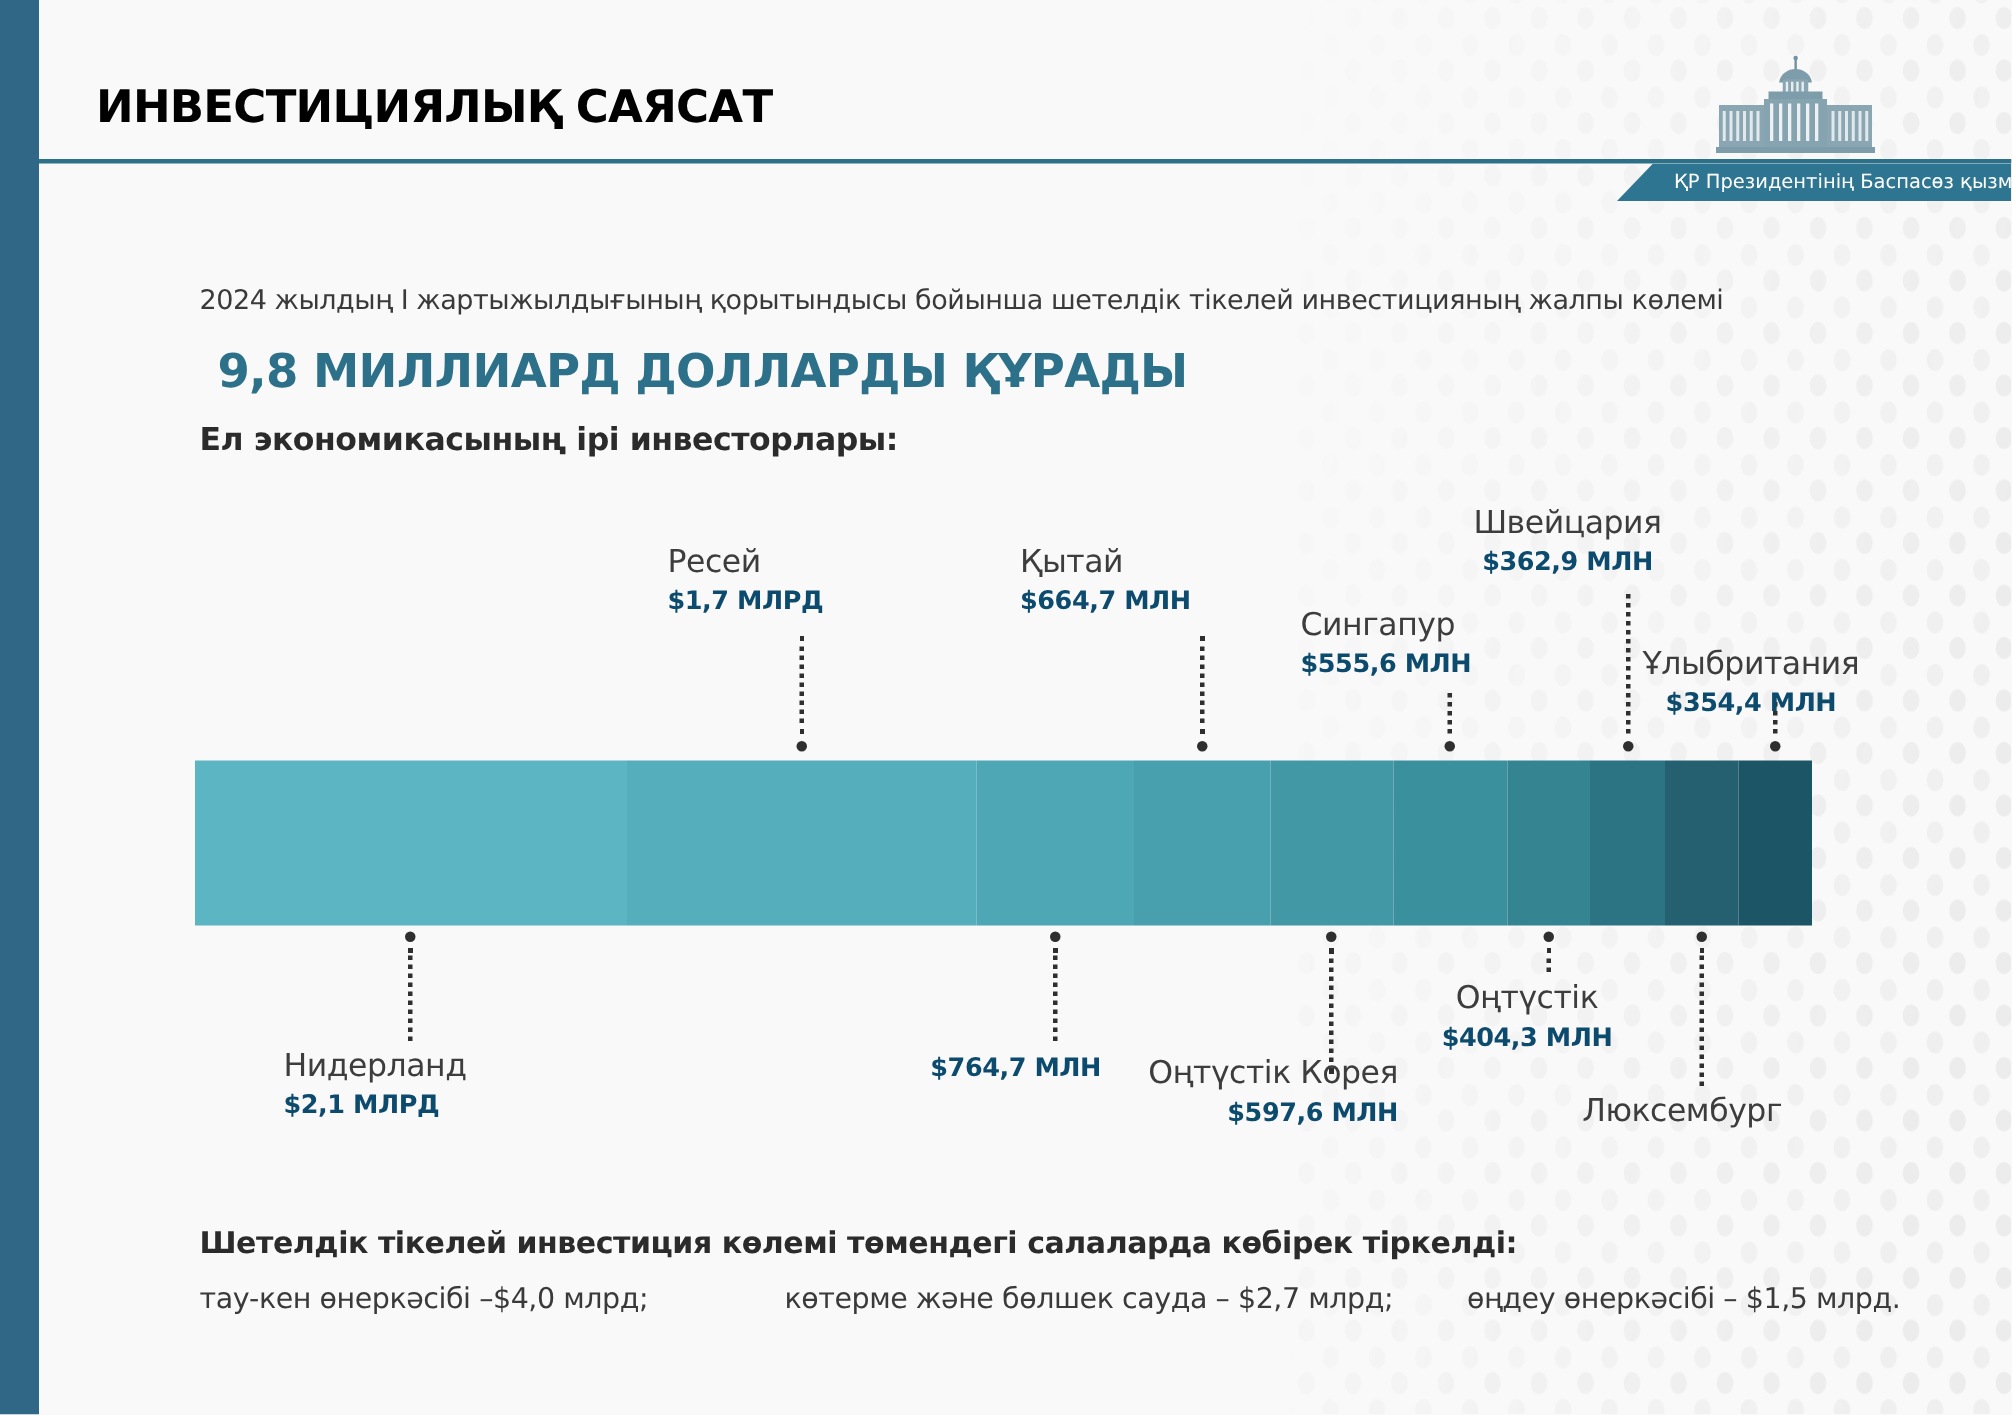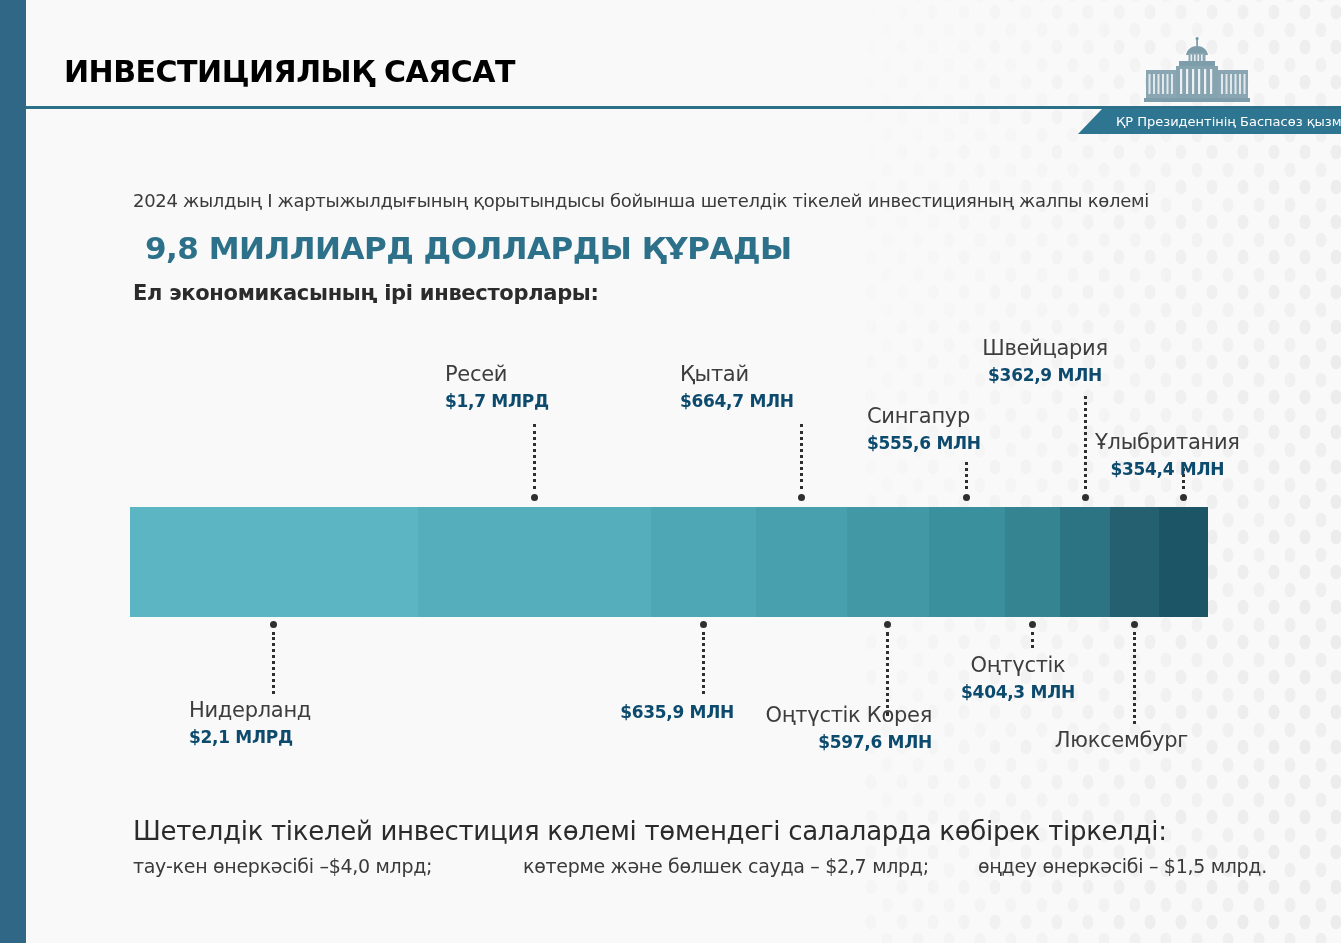--- a/index.html
+++ b/index.html
@@ -35,21 +35,21 @@
   .intro-line{position:absolute;left:133px;top:190px;margin:0;font-size:18px;color:#3a3a3a;white-space:nowrap;letter-spacing:-0.3px;}
   .total-heading{position:absolute;left:133px;top:218px;margin:12px;font-size:31px;font-weight:bold;color:#2d7089;letter-spacing:-0.5px;white-space:nowrap;}
   .investors-heading{position:absolute;left:133px;top:281px;margin:0;font-size:21px;font-weight:bold;color:#2b2b2b;white-space:nowrap;letter-spacing:-0.3px;}
   .bar{position:absolute;left:130px;top:507px;width:1078px;height:110px;display:flex;}
   .bar .seg{height:110px;}
   .callout-line{position:absolute;width:0;border-left:3px dotted #2f2f2f;}
   .callout-dot{position:absolute;width:7px;height:7px;border-radius:50%;background:#2f2f2f;}
   .callout-label{position:absolute;white-space:nowrap;}
   .callout-label .country{display:block;font-size:21px;color:#3d3d3d;line-height:25px;letter-spacing:-0.3px;}
   .callout-label .value{display:block;font-size:17px;font-weight:bold;color:#0c4a6e;line-height:28px;letter-spacing:-0.3px;}
-  .sectors-heading{position:absolute;left:133px;top:816px;margin:0;font-size:26px;font-weight:normal;color:#2b2b2b;white-space:nowrap;letter-spacing:-0.3px;}
+  .sectors-heading{position:absolute;left:133px;top:816px;margin:0;font-size:20px;font-weight:bold;color:#2b2b2b;white-space:nowrap;letter-spacing:-0.3px;}
   .sector-item{position:absolute;top:855px;font-size:19px;color:#3a3a3a;white-space:nowrap;letter-spacing:-0.3px;}
   .sector-item.s0{left:133px;}
   .sector-item.s1{left:523px;}
   .sector-item.s2{left:978px;}
 </style>
 </head>
 <body>
 
 <div class="left-accent"></div>
 <div class="dots-overlay"></div>
@@ -120,21 +120,21 @@
     </div>
     <div class="callout-line" style="left: 532.908px; top: 424px; height: 65px;"></div>
     <div class="callout-dot" style="left: 530.908px; top: 494px;"></div>
     <div class="callout-label" style="left: 445px; top: 362px; text-align: left;">
       <span class="country">Ресей</span>
       <span class="value">$1,7 МЛРД</span>
     </div>
     <div class="callout-line" style="left: 701.847px; top: 632px; height: 62px;"></div>
     <div class="callout-dot" style="left: 699.847px; top: 621px;"></div>
     <div class="callout-label" style="left: 528px; top: 698px; width: 206px; text-align: right;">
-      <span class="value">$635,9 МЛН</span>
+      <span class="value">$764,7 МЛН</span>
     </div>
     <div class="callout-line" style="left: 799.824px; top: 424px; height: 65px;"></div>
     <div class="callout-dot" style="left: 797.824px; top: 494px;"></div>
     <div class="callout-label" style="left: 680px; top: 362px; text-align: left;">
       <span class="country">Қытай</span>
       <span class="value">$664,7 МЛН</span>
     </div>
     <div class="callout-line" style="left: 886.346px; top: 632px; height: 84px;"></div>
     <div class="callout-dot" style="left: 884.346px; top: 621px;"></div>
     <div class="callout-label" style="left: 745px; top: 703px; width: 187px; text-align: right;">

